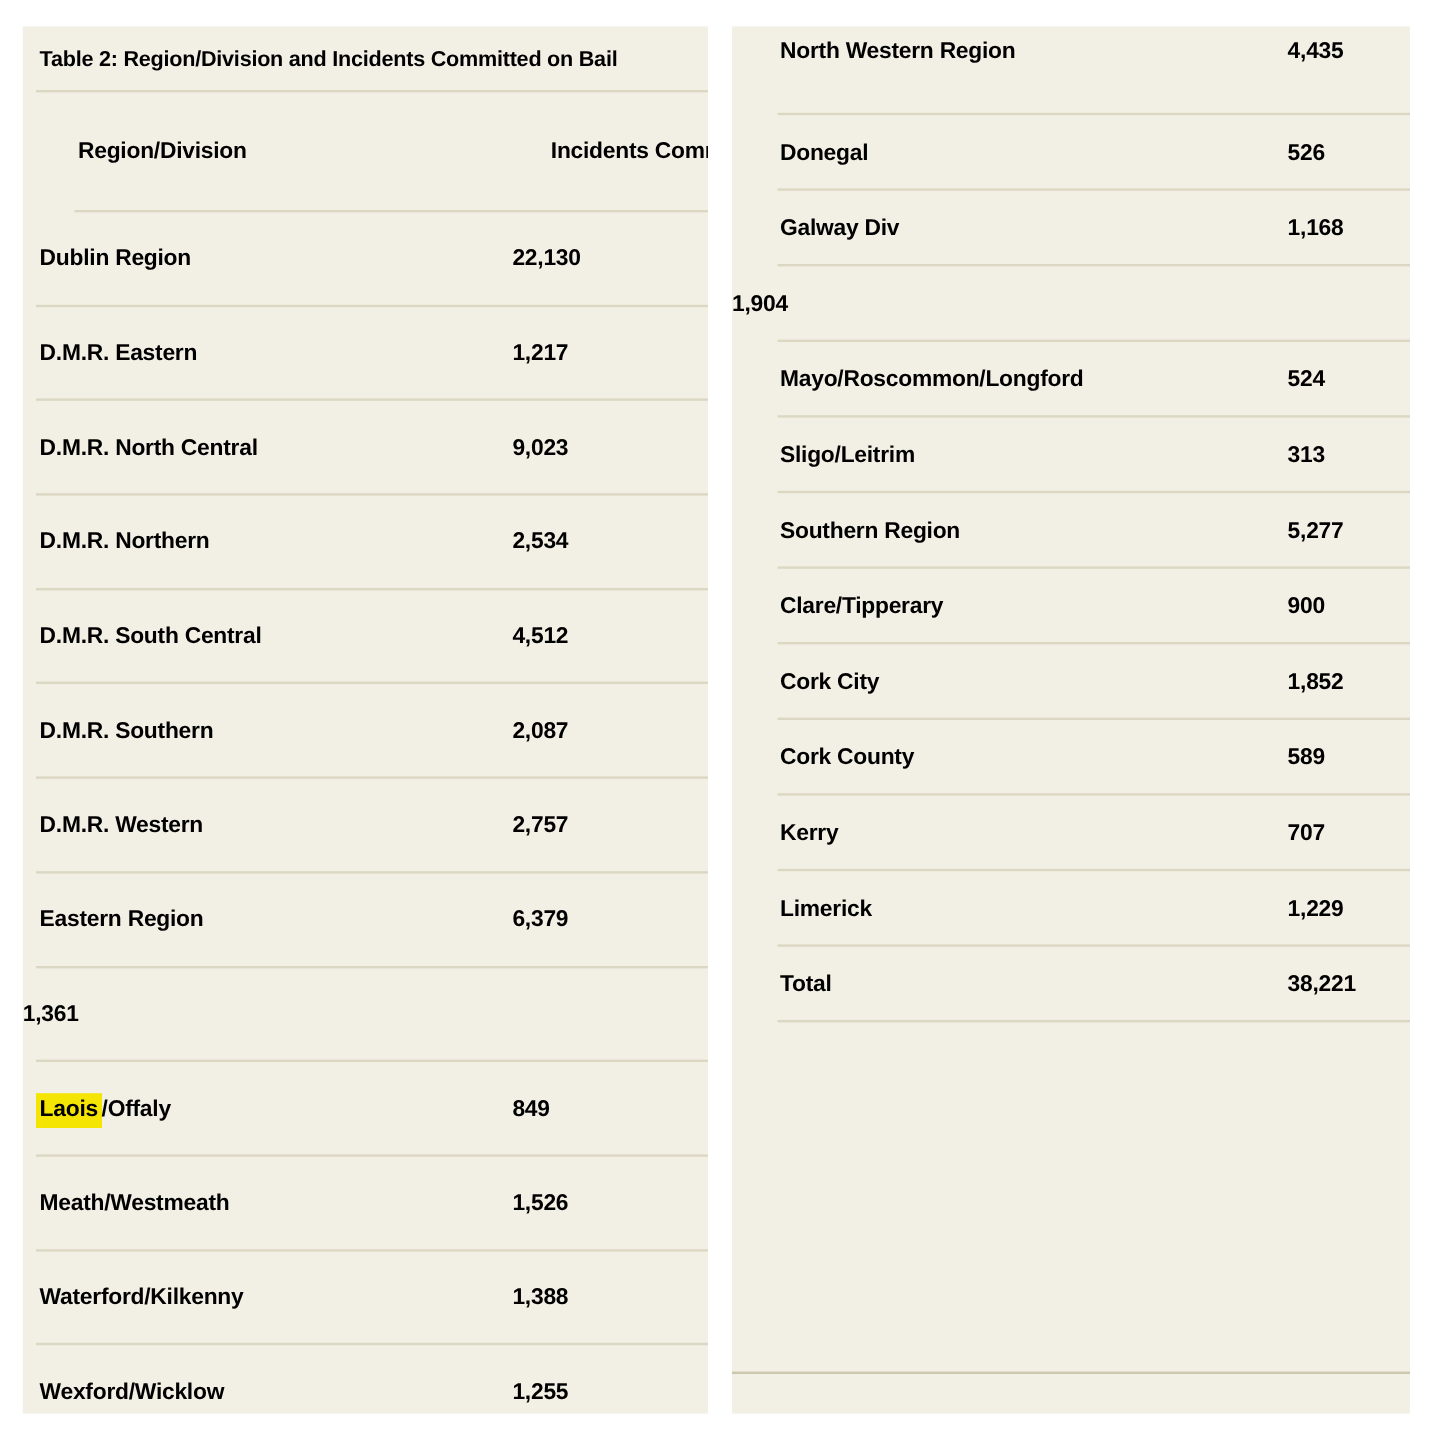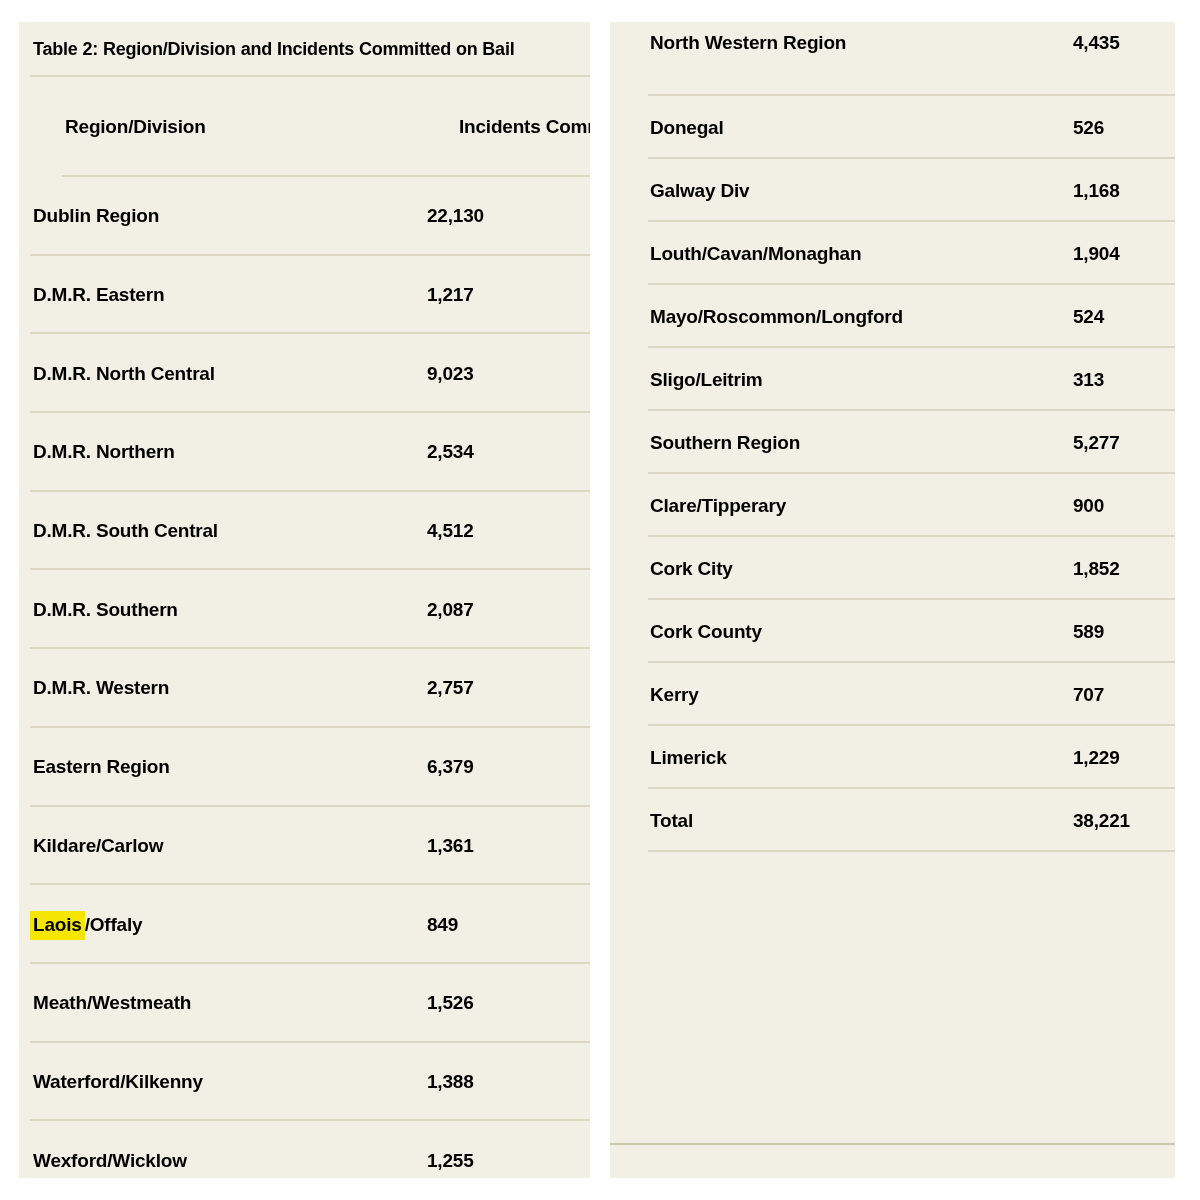--- a/index.html
+++ b/index.html
@@ -130,21 +130,20 @@
       <div class="divider"></div>
     </div>
 
     <div class="row">
       <div class="cell label">Eastern Region</div>
       <div class="cell value">6,379</div>
       <div class="divider"></div>
     </div>
 
     <div class="row">
-      <div class="cell label">Kildare/Carlow</div>
       <div class="cell value">1,361</div>
       <div class="divider"></div>
     </div>
 
     <div class="row">
       <div class="cell label"><mark class="hl">Laois</mark><span>/Offaly</span></div>
       <div class="cell value">849</div>
       <div class="divider"></div>
     </div>
 
@@ -181,21 +180,20 @@
       <div class="divider"></div>
     </div>
 
     <div class="row">
       <div class="cell label">Galway Div</div>
       <div class="cell value">1,168</div>
       <div class="divider"></div>
     </div>
 
     <div class="row">
-      <div class="cell label">Louth/Cavan/Monaghan</div>
       <div class="cell value">1,904</div>
       <div class="divider"></div>
     </div>
 
     <div class="row">
       <div class="cell label">Mayo/Roscommon/Longford</div>
       <div class="cell value">524</div>
       <div class="divider"></div>
     </div>
 

